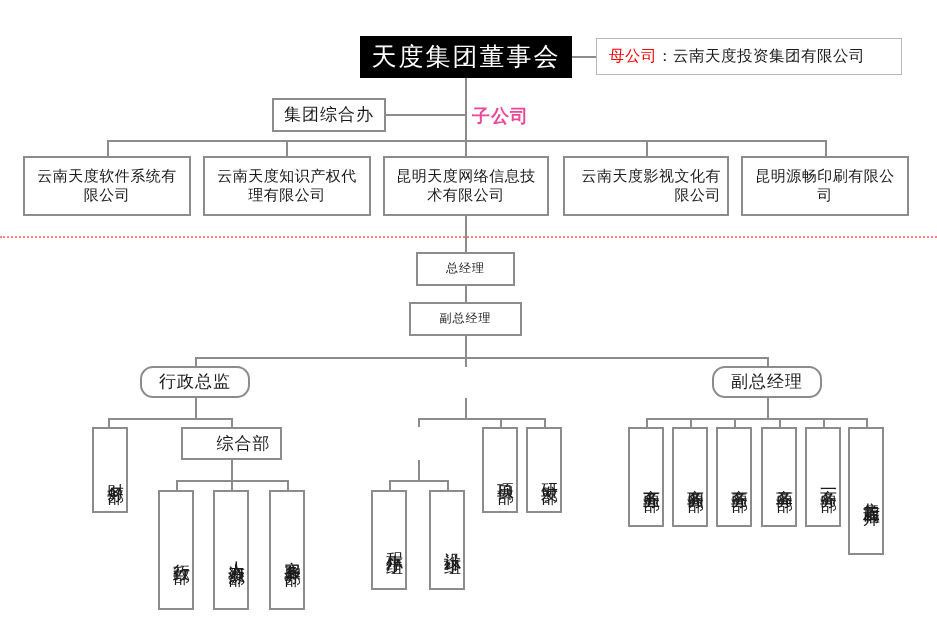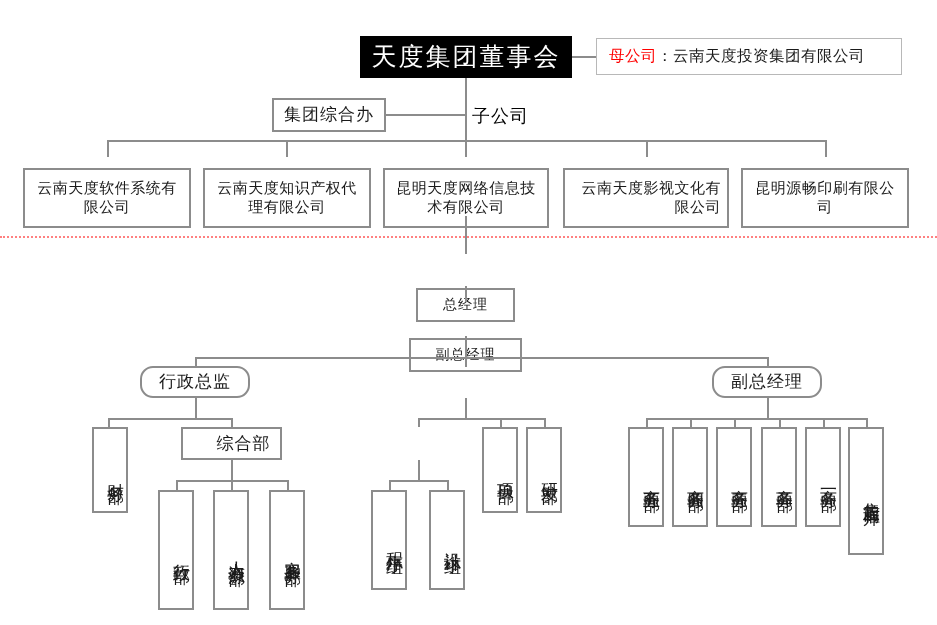--- a/index.html
+++ b/index.html
@@ -46,31 +46,32 @@
     font-size:15.5px;
     letter-spacing:.5px;
     padding:0 12px;
     justify-content:flex-start;
   }
   .note .redlab{color:#ff0000;}
 
   
   .redcap{
     position:absolute;
-    color:#000000;
+    color:#ec4899;
     font-size:18px;
     letter-spacing:1px;
     white-space:nowrap;
-  }
-
-  
-  .sub{font-size:15px;padding:0 6px;margin-top:12px;}
-
-  
-  .mgr{font-size:14px;letter-spacing:1px;margin-top:36px;}
+    font-weight:bold;
+  }
+
+  
+  .sub{font-size:15px;padding:0 6px;}
+
+  
+  .mgr{font-size:12px;letter-spacing:1px;}
   .dir{font-size:17px;letter-spacing:1px;border-radius:13px;}
   .dept-h{font-size:17px;letter-spacing:1px;padding-left:24px;}
 
   
   .vbox{
     writing-mode:vertical-rl;
     text-orientation:upright;
     font-size:17px;
     letter-spacing:2px;
     align-items:flex-start;

